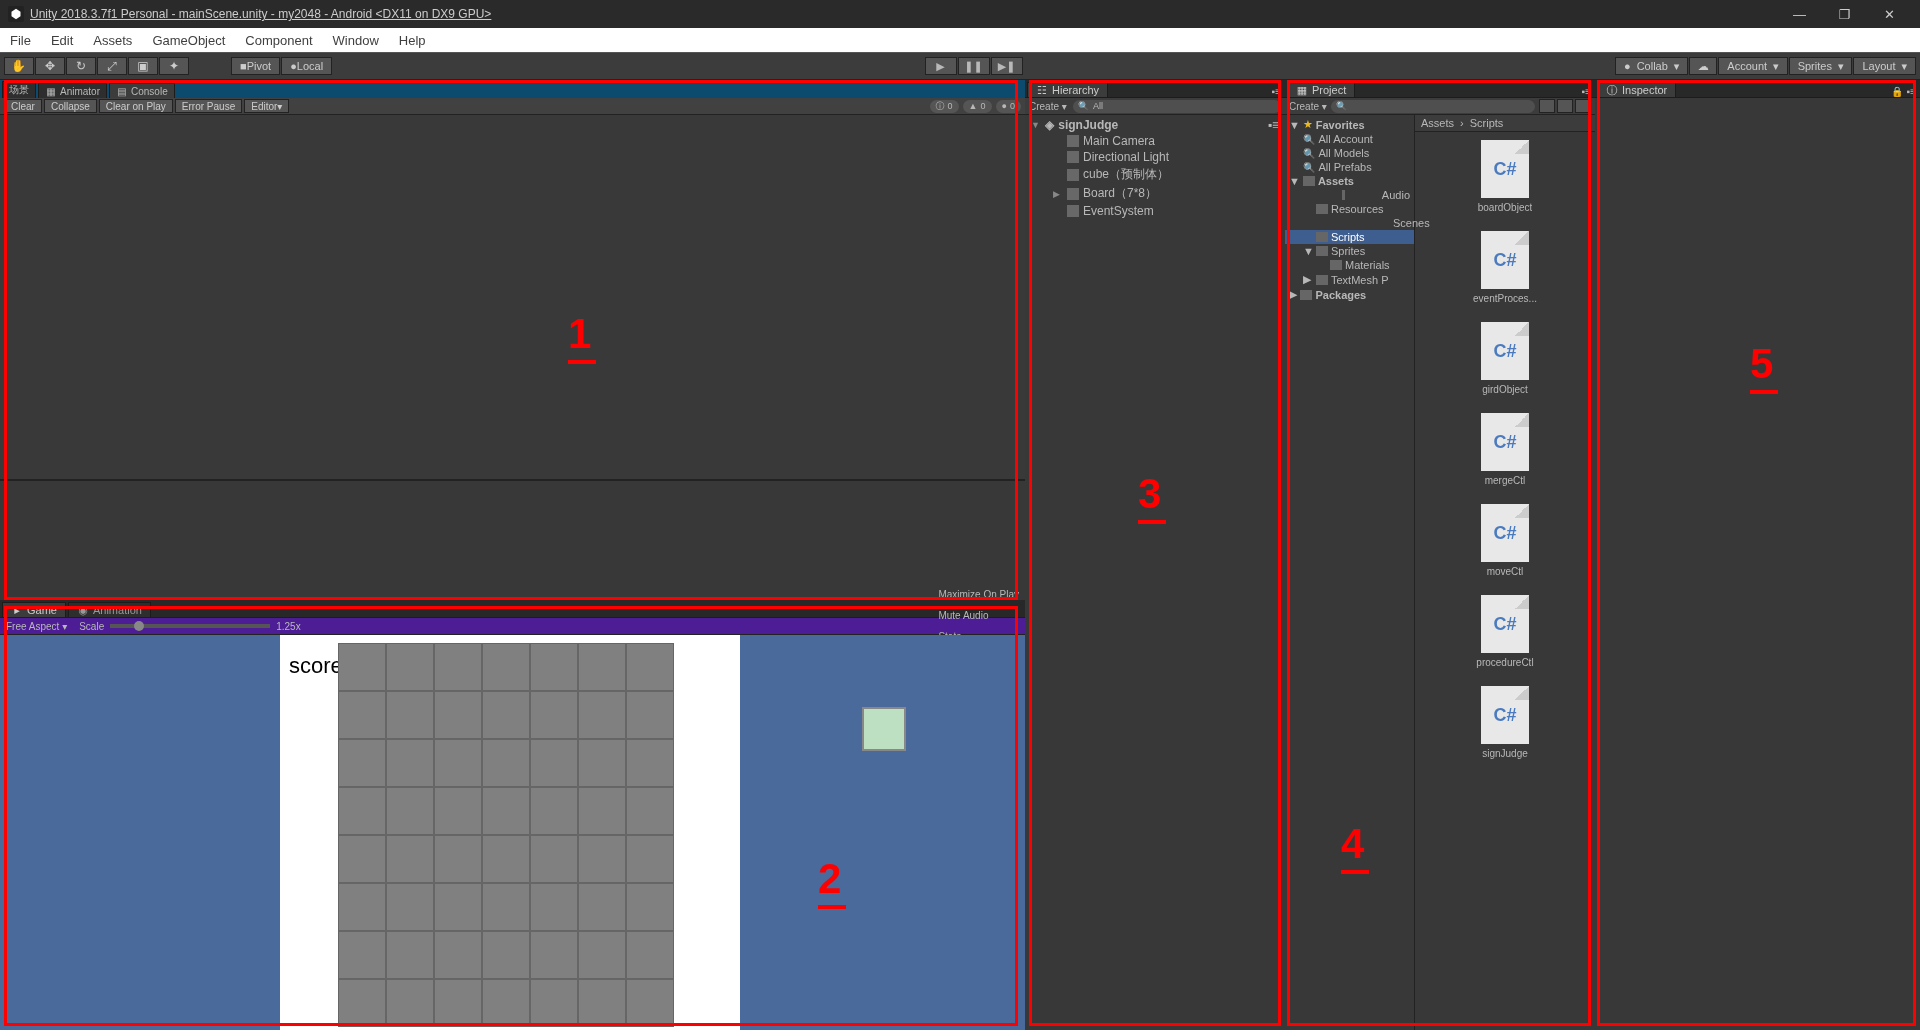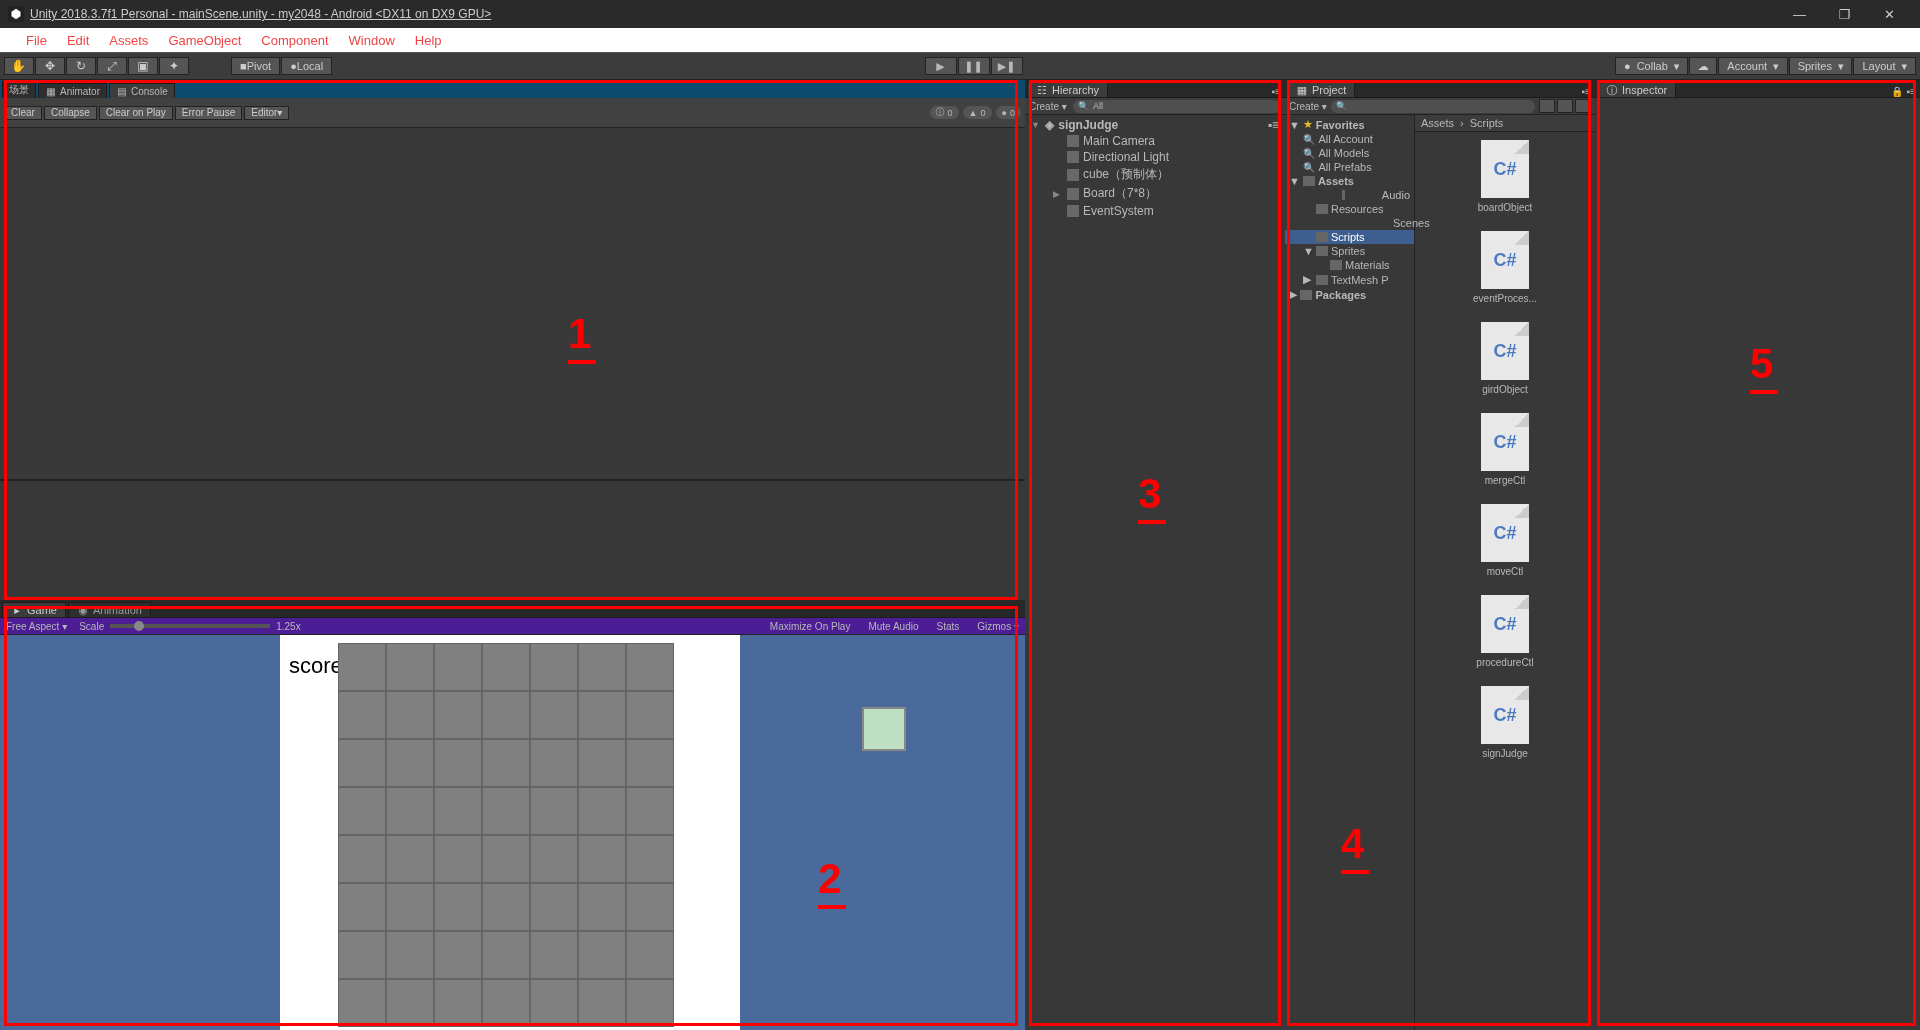--- a/index.html
+++ b/index.html
@@ -8,21 +8,21 @@
 
 .title-bar { background: #2a2a2a; height: 28px; display: flex; align-items: center; padding: 0 8px; justify-content: space-between; }
 .title-left { display: flex; align-items: center; gap: 6px; }
 .unity-logo { width: 16px; height: 16px; background: #222; border-radius: 2px; display: inline-flex; align-items: center; justify-content: center; }
 .unity-logo svg { width: 12px; height: 12px; }
 .title-text { color: #ccc; font-size: 12px; text-decoration: underline; }
 .title-right { display: flex; gap: 0; }
 .title-btn { width: 45px; height: 28px; display: flex; align-items: center; justify-content: center; color: #ccc; font-size: 13px; }
 
 
-.menu-bar { background: #fff; height: 24px; display: flex; align-items: center; padding: 0 16px; color: #ef4444; font-size: 13px; }
+.menu-bar { background: #fff; height: 24px; display: flex; align-items: center; padding: 0 0; color: #404040; font-size: 13px; }
 .menu-item { padding: 2px 10px; }
 
 
 .toolbar { background: #3c3c3c; height: 28px; display: flex; align-items: center; padding: 0 4px; border-top: 1px solid #555; border-bottom: 1px solid #222; justify-content: space-between; }
 .tool-group { display: flex; align-items: center; gap: 1px; }
 .tool-btn { width: 30px; height: 18px; background: #555; border: 1px solid #222; display: flex; align-items: center; justify-content: center; font-size: 12px; color: #ccc; }
 .tool-btn.text-btn { width: auto; padding: 0 8px; font-size: 11px; }
 .play-btn { width: 32px; height: 18px; background: #555; border: 1px solid #222; display: flex; align-items: center; justify-content: center; }
 .dd-btn { height: 18px; background: #555; border: 1px solid #222; padding: 0 8px; display: flex; align-items: center; gap: 6px; font-size: 11px; color: #ccc; }
 
@@ -38,38 +38,38 @@
 .red-label { position: absolute; color: red; font-size: 42px; font-weight: bold; z-index: 101; pointer-events: none; }
 .red-underline { position: absolute; width: 28px; height: 4px; background: red; z-index: 101; pointer-events: none; }
 
 
 .panel-tabs { background: #282828; height: 18px; display: flex; align-items: flex-end; border-bottom: 1px solid #1c1c1c; }
 .panel-tab { background: #3c3c3c; padding: 1px 8px; font-size: 11px; color: #ccc; border: 1px solid #1c1c1c; border-bottom: none; display: flex; align-items: center; gap: 4px; margin-left: 2px; }
 .panel-tab.inactive { background: #2e2e2e; color: #999; }
 .tab-icon { width: 12px; height: 12px; display: inline-flex; align-items: center; justify-content: center; }
 
 
-.sub-toolbar { background: #414141; height: 30px; display: flex; align-items: center; padding: 0 4px; font-size: 10px; border-bottom: 1px solid #222; justify-content: space-between; }
+.sub-toolbar { background: #414141; height: 17px; display: flex; align-items: center; padding: 0 4px; font-size: 10px; border-bottom: 1px solid #222; justify-content: space-between; }
 .sub-left { display: flex; gap: 2px; }
 .sub-btn { background: #555; border: 1px solid #222; padding: 0 6px; height: 14px; display: flex; align-items: center; color: #ccc; }
 .sub-right { display: flex; align-items: center; gap: 4px; }
 .count-pill { background: #555; border-radius: 8px; padding: 0 6px; font-size: 9px; height: 13px; display: flex; align-items: center; gap: 3px; }
 
 
 .scene-panel { flex: 1; background: #393939; display: flex; flex-direction: column; }
 .scene-top-tabs { background: #0c4a6e; height: 18px; display: flex; align-items: flex-end; }
 .scene-tab { background: #3c3c3c; padding: 1px 6px; font-size: 10px; border: 1px solid #1c1c1c; border-bottom: none; display: flex; align-items: center; gap: 3px; margin-left: 2px; }
 .scene-tab.inactive { background: #2e2e2e; }
 .scene-content { flex: 1; background: #393939; border-bottom: 1px solid #222; }
 
 
 .game-panel { height: 420px; display: flex; flex-direction: column; }
 .game-toolbar { background: #4c1d95; height: 17px; display: flex; align-items: center; padding: 0 6px; font-size: 10px; justify-content: space-between; border-bottom: 1px solid #222; }
 .game-left { display: flex; align-items: center; gap: 12px; }
-.game-right { display: flex; gap: 18px; }
+.game-right { display: flex; gap: 10px; flex-direction: column; }
 .game-view { flex: 1; background: #4a6a9c; position: relative; overflow: hidden; }
 .game-board-bg { position: absolute; left: 280px; top: 0; width: 460px; height: 100%; background: #fff; }
 .score-text { position: absolute; left: 285px; top: 18px; color: #000; font-size: 22px; background: #fff; padding: 0 4px; }
 .grid { position: absolute; left: 338px; top: 8px; }
 .grid-cell { width: 48px; height: 48px; background: #808080; border: 1px solid #666; float: left; }
 .grid-row { clear: both; }
 .tile-sample { position: absolute; left: 862px; top: 72px; width: 44px; height: 44px; background: #bde0c3; border: 2px solid #888; }
 .scale-slider { display: flex; align-items: center; gap: 6px; }
 .slider-track { width: 160px; height: 4px; background: #555; position: relative; }
 .slider-thumb { position: absolute; width: 10px; height: 10px; border-radius: 50%; background: #888; top: -3px; left: 24px; }

